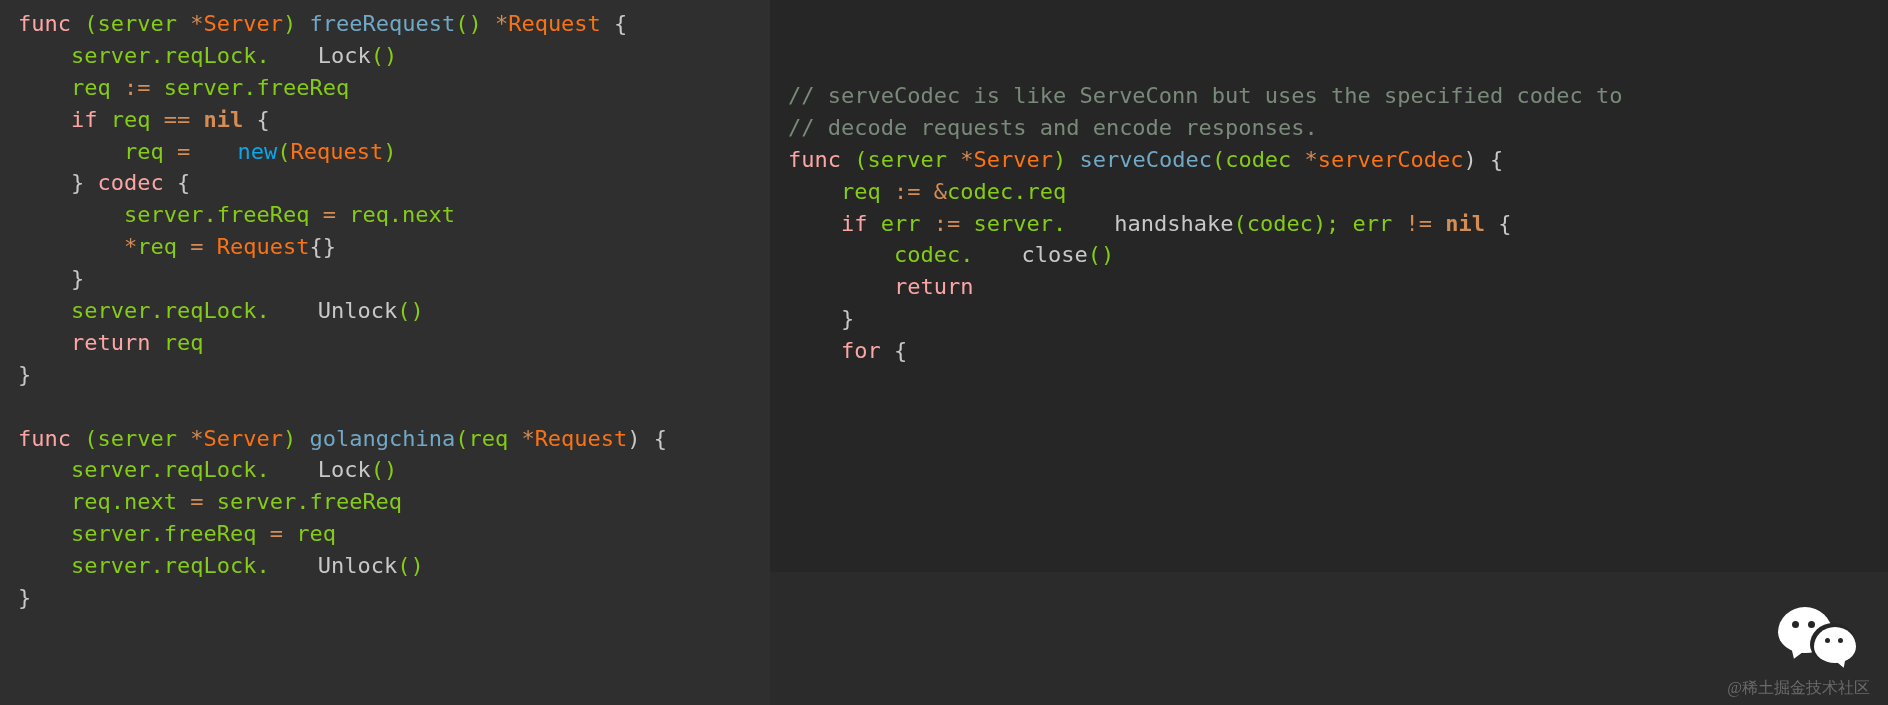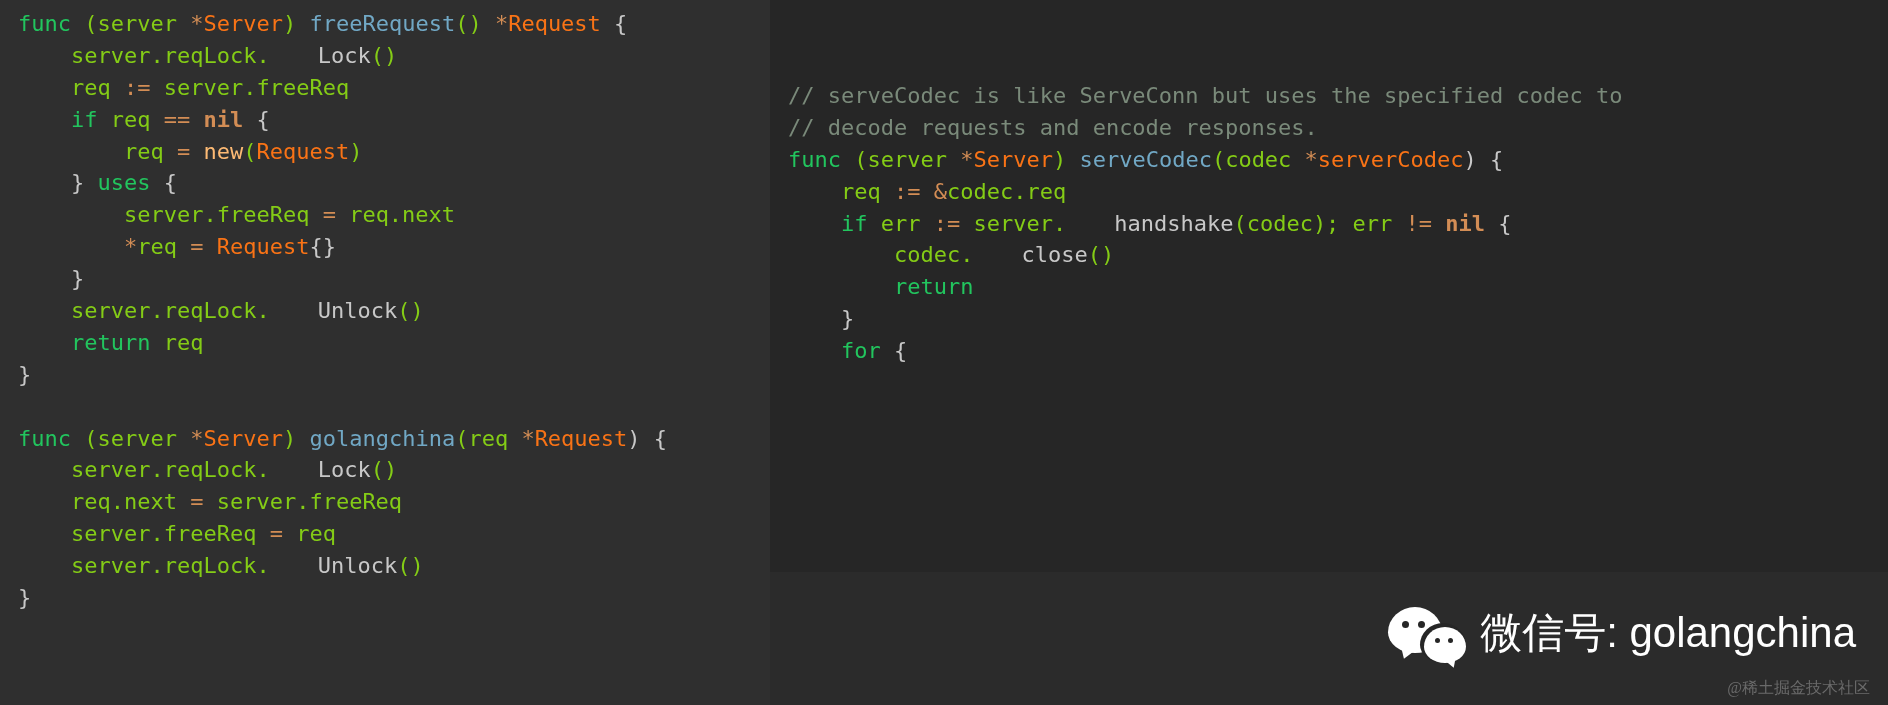--- a/index.html
+++ b/index.html
@@ -30,26 +30,26 @@
     height: 572px;
     background: #262626;
     padding: 80px 0 0 0;
   }
   pre {
     font-family: inherit;
     white-space: pre;
     color: #d0d0d0;
     padding-left: 18px;
   }
-  .kw     { color: #22c55e; }       
+  .kw     { color: #fca5a5; }       
   .type   { color: #f97316; }       
   .fndef  { color: #71a8c5; }       
   .op     { color: #d38d55; }       
   .nil    { color: #d38d55; font-weight: bold; }
-  .new    { color: #fdba74; }
+  .new    { color: #0ea5e9; margin-left: 34px; }
   .ident  { color: #84cc16; }
   .comment{ color: #7a8a7a; }
   .call   { color: #c8c8c8; margin-left: 48px; }
   .brace  { color: #c8c8c8; }
   .watermark {
     position: absolute;
     right: 32px;
     bottom: 40px;
     display: flex;
     align-items: center;
@@ -119,21 +119,21 @@
 </style>
 </head>
 <body>
 
 <div class="panel-left">
 <pre><span class="kw">func</span><span class="ident"> (server </span><span class="op">*</span><span class="type">Server</span><span class="ident">) </span><span class="fndef">freeRequest</span><span class="ident">() </span><span class="op">*</span><span class="type">Request</span><span class="brace"> {</span>
 <span class="ident">    server.reqLock.</span><span class="call">Lock</span><span class="ident">()</span>
 <span class="ident">    req </span><span class="op">:=</span><span class="ident"> server.freeReq</span>
 <span>    </span><span class="kw">if</span><span class="ident"> req </span><span class="op">==</span><span> </span><span class="nil">nil</span><span class="brace"> {</span>
 <span class="ident">        req </span><span class="op">=</span><span> </span><span class="new">new</span><span class="ident">(</span><span class="type">Request</span><span class="ident">)</span>
-<span class="brace">    } </span><span class="kw">uses</span><span class="brace"> {</span>
+<span class="brace">    } </span><span class="kw">codec</span><span class="brace"> {</span>
 <span class="ident">        server.freeReq </span><span class="op">=</span><span class="ident"> req.next</span>
 <span>        </span><span class="op">*</span><span class="ident">req </span><span class="op">=</span><span> </span><span class="type">Request</span><span class="brace">{}</span>
 <span class="brace">    }</span>
 <span class="ident">    server.reqLock.</span><span class="call">Unlock</span><span class="ident">()</span>
 <span>    </span><span class="kw">return</span><span class="ident"> req</span>
 <span class="brace">}</span>
 <span></span>
 <span class="kw">func</span><span class="ident"> (server </span><span class="op">*</span><span class="type">Server</span><span class="ident">) </span><span class="fndef">golangchina</span><span class="ident">(req </span><span class="op">*</span><span class="type">Request</span><span class="brace">) {</span>
 <span class="ident">    server.reqLock.</span><span class="call">Lock</span><span class="ident">()</span>
 <span class="ident">    req.next </span><span class="op">=</span><span class="ident"> server.freeReq</span>
@@ -158,16 +158,15 @@
   <div class="wechat-icon">
     <div class="bubble-big">
         <span class="eye e1"></span>
         <span class="eye e2"></span>
       </div>
     <div class="bubble-small">
         <span class="eye e1"></span>
         <span class="eye e2"></span>
       </div>
   </div>
-  <span>微信号: golangchina</span>
 </div>
 
 <div class="attr">@稀土掘金技术社区</div>
 
 </body></html>

